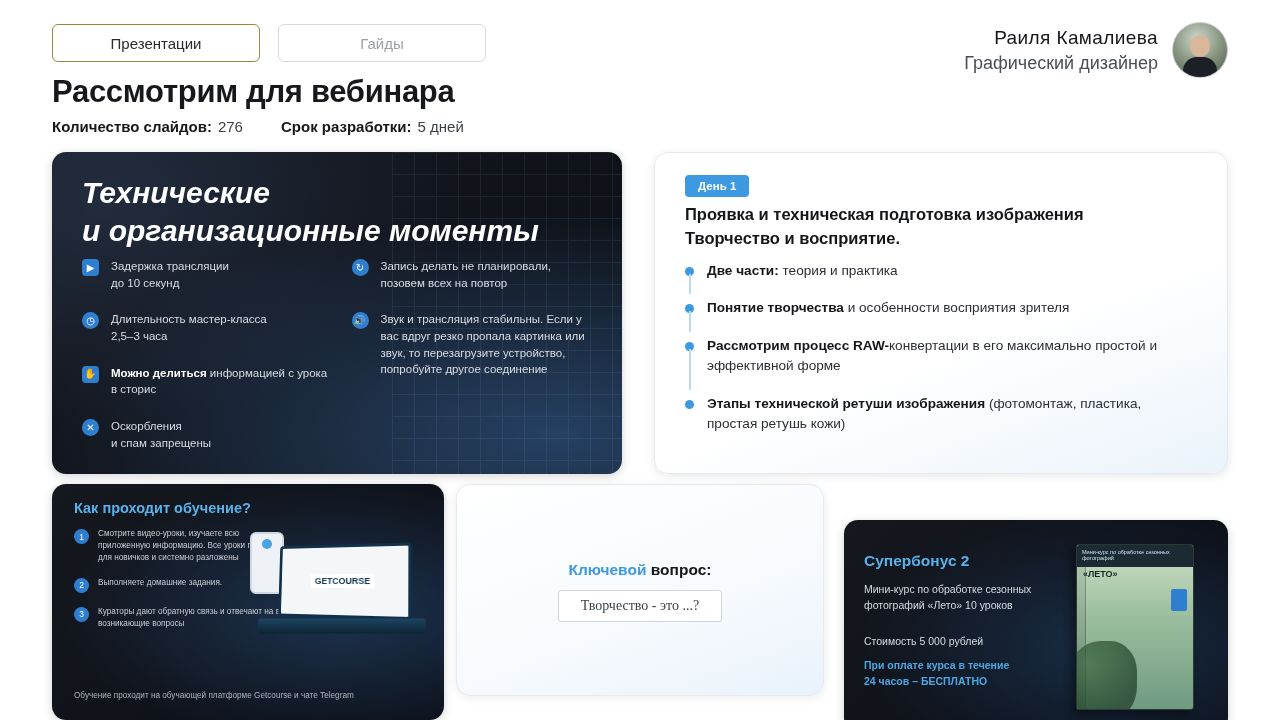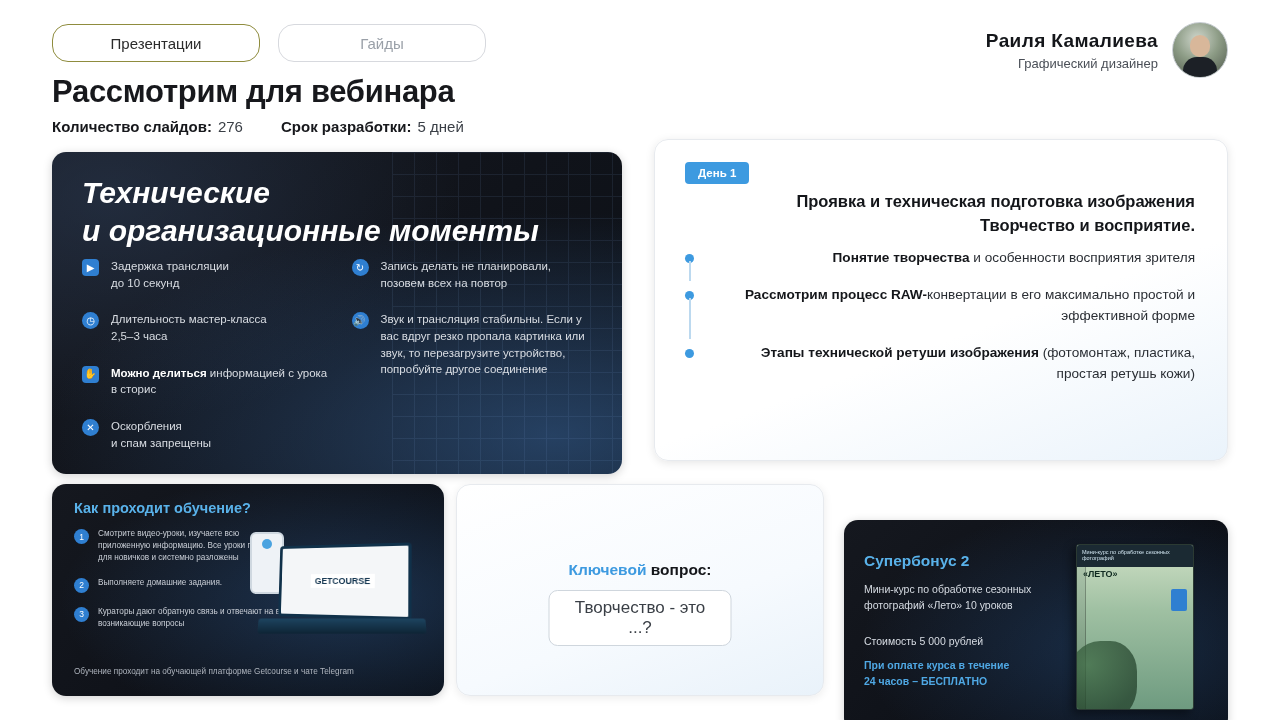--- a/index.html
+++ b/index.html
@@ -10,34 +10,34 @@
     color: #17181c;
     overflow: hidden;
   }
   .page { position: relative; width: 1280px; height: 720px; }
 
   
   .tabs { position: absolute; left: 52px; top: 24px; display: flex; gap: 18px; }
   .tab {
     width: 208px; height: 38px;
     border: 1.5px solid #d7d9de;
-    border-radius: 16px;
+    border-radius: 6px;
     display: flex; align-items: center; justify-content: center;
     font-size: 15px; color: #9aa0a8; background: #fff;
   }
   .tab.active {
     border-color: #8f8c3e;
     color: #2b2b2b;
   }
 
   
   .author { position: absolute; right: 52px; top: 22px; display: flex; align-items: center; gap: 14px; }
   .author-text { text-align: right; }
-  .author-name { font-size: 19px; font-weight: bold; letter-spacing: .4px; color: #14161a; }
-  .author-role { font-size: 13px; color: #4a4f57; margin-top: 4px; }
+  .author-name { font-size: 19px; font-weight: normal; letter-spacing: .4px; color: #14161a; }
+  .author-role { font-size: 18px; color: #4a4f57; margin-top: 4px; }
   .avatar {
     width: 56px; height: 56px; border-radius: 50%;
     background: radial-gradient(circle at 45% 30%, #cfd6cc 0%, #8d9c86 45%, #4a5347 100%);
     border: 1px solid #c7ccd2; overflow: hidden; position: relative;
   }
   .avatar::after {
     content: ""; position: absolute; left: 50%; bottom: -6px; transform: translateX(-50%);
     width: 34px; height: 26px; border-radius: 14px 14px 0 0; background: #1c2026;
   }
   .avatar::before {
@@ -87,25 +87,24 @@
     background: #2f7fd1; position: relative; margin-top: 1px;
     display: flex; align-items: center; justify-content: center;
     color: #fff; font-size: 10px; line-height: 1;
   }
   .ti-icon.round { border-radius: 50%; }
   .ti-text { color: #d9dde3; font-size: 11.5px; line-height: 1.45; }
   .ti-text b { color: #ffffff; font-weight: bold; }
 
   
   #card-day {
-    left: 654px; top: 139px; width: 574px; height: 322px;
+    left: 654px; top: 152px; width: 574px; height: 322px;
     background: linear-gradient(160deg, #ffffff 0%, #ffffff 58%, #eaf3fb 100%);
     border: 1px solid #e7eaee;
     box-shadow: 0 2px 10px rgba(0,0,0,.10);
-    text-align: right;
   }
   .day-badge {
     position: absolute; left: 30px; top: 22px;
     background: #3d9ae0; color: #fff; font-size: 11.5px; font-weight: bold;
     padding: 5px 13px; border-radius: 4px;
   }
   .day-title {
     position: absolute; left: 30px; top: 50px; width: 510px;
     font-size: 16.5px; font-weight: bold; line-height: 1.45; color: #14161a;
   }
@@ -118,21 +117,21 @@
   .day-item .line {
     position: absolute; left: 4px; top: 13px; width: 1.5px; height: 100%;
     background: #bcd9ef;
   }
   .day-item:last-child .line { display: none; }
   .day-text { font-size: 13.6px; line-height: 1.5; color: #2a2e34; }
   .day-text b { font-weight: bold; color: #14161a; }
 
   
   #card-learn {
-    left: 52px; top: 484px; width: 392px; height: 212px;
+    left: 52px; top: 484px; width: 392px; height: 236px;
     background:
       radial-gradient(420px 200px at 75% 55%, rgba(47,94,150,.45) 0%, rgba(12,16,24,0) 68%),
       linear-gradient(135deg, #15181f 0%, #0e1118 60%, #0a0d13 100%);
     box-shadow: 0 2px 10px rgba(0,0,0,.18);
   }
   .learn-title { position: absolute; left: 22px; top: 16px; color: #59b2ea; font-weight: bold; font-size: 14.5px; }
   .learn-list { position: absolute; left: 22px; top: 44px; width: 215px; }
   .learn-item { display: flex; gap: 9px; margin-bottom: 13px; }
   .learn-num {
     flex: 0 0 auto; width: 15px; height: 15px; border-radius: 50%;
@@ -166,22 +165,22 @@
     left: 456px; top: 484px; width: 368px; height: 212px;
     background: linear-gradient(160deg, #ffffff 0%, #f6fafe 60%, #e9f2fa 100%);
     border: 1px solid #e7eaee;
     box-shadow: 0 2px 10px rgba(0,0,0,.08);
   }
   .q-title { position: absolute; left: 0; right: 0; top: 76px; text-align: center; font-size: 15.5px; font-weight: bold; color: #14161a; }
   .q-title .accent { color: #3d9ae0; }
   .q-box {
     position: absolute; left: 50%; transform: translateX(-50%); top: 105px;
     min-width: 164px; padding: 7px 16px; text-align: center;
-    border: 1px solid #cfd6dd; border-radius: 9px; background: #fff;
-    font-size: 17px; color: #3a3f46;
+    border: 1px solid #cfd6dd; border-radius: 3px; background: #fff;
+    font-size: 14px; color: #3a3f46; font-family: Liberation Serif, serif;
   }
 
   
   #card-bonus {
     left: 844px; top: 484px; width: 384px; height: 212px;
     background:
       radial-gradient(360px 200px at 70% 60%, rgba(43,88,142,.40) 0%, rgba(12,16,24,0) 70%),
       linear-gradient(135deg, #15181f 0%, #0d1017 60%, #0a0d13 100%);
     box-shadow: 0 2px 10px rgba(0,0,0,.18);
     margin-top: 36px;
@@ -298,20 +297,27 @@
     <div class="day-badge">День 1</div>
     <div class="day-title">
       <div>Проявка и техническая подготовка изображения</div>
       <div>Творчество и восприятие.</div>
     </div>
     <div class="day-list">
       <div class="day-item">
         <span class="dot"></span>
         <span class="line"></span>
         <div class="day-text">
+          <b>Две части:</b><span> теория и практика</span>
+        </div>
+      </div>
+      <div class="day-item">
+        <span class="dot"></span>
+        <span class="line"></span>
+        <div class="day-text">
           <b>Понятие творчества</b><span> и особенности восприятия зрителя</span>
         </div>
       </div>
       <div class="day-item">
         <span class="dot"></span>
         <span class="line"></span>
         <div class="day-text">
           <b>Рассмотрим процесс RAW-</b><span>конвертации в его максимально простой и эффективной форме</span>
         </div>
       </div>

